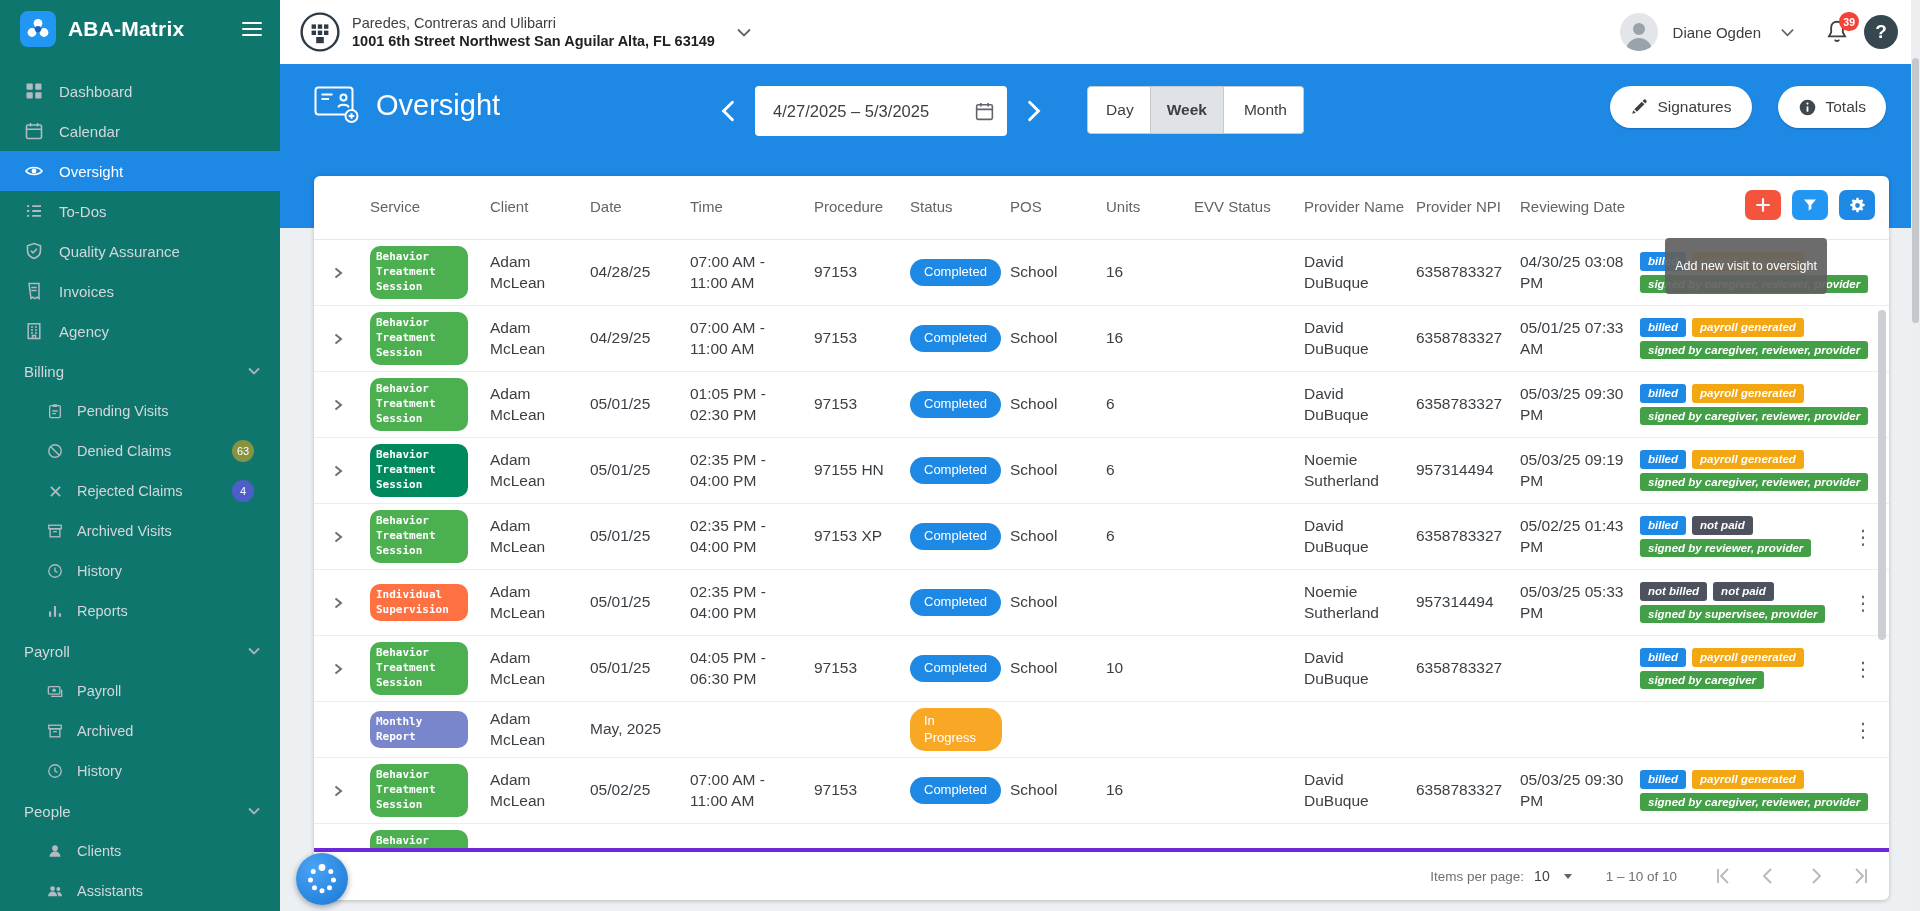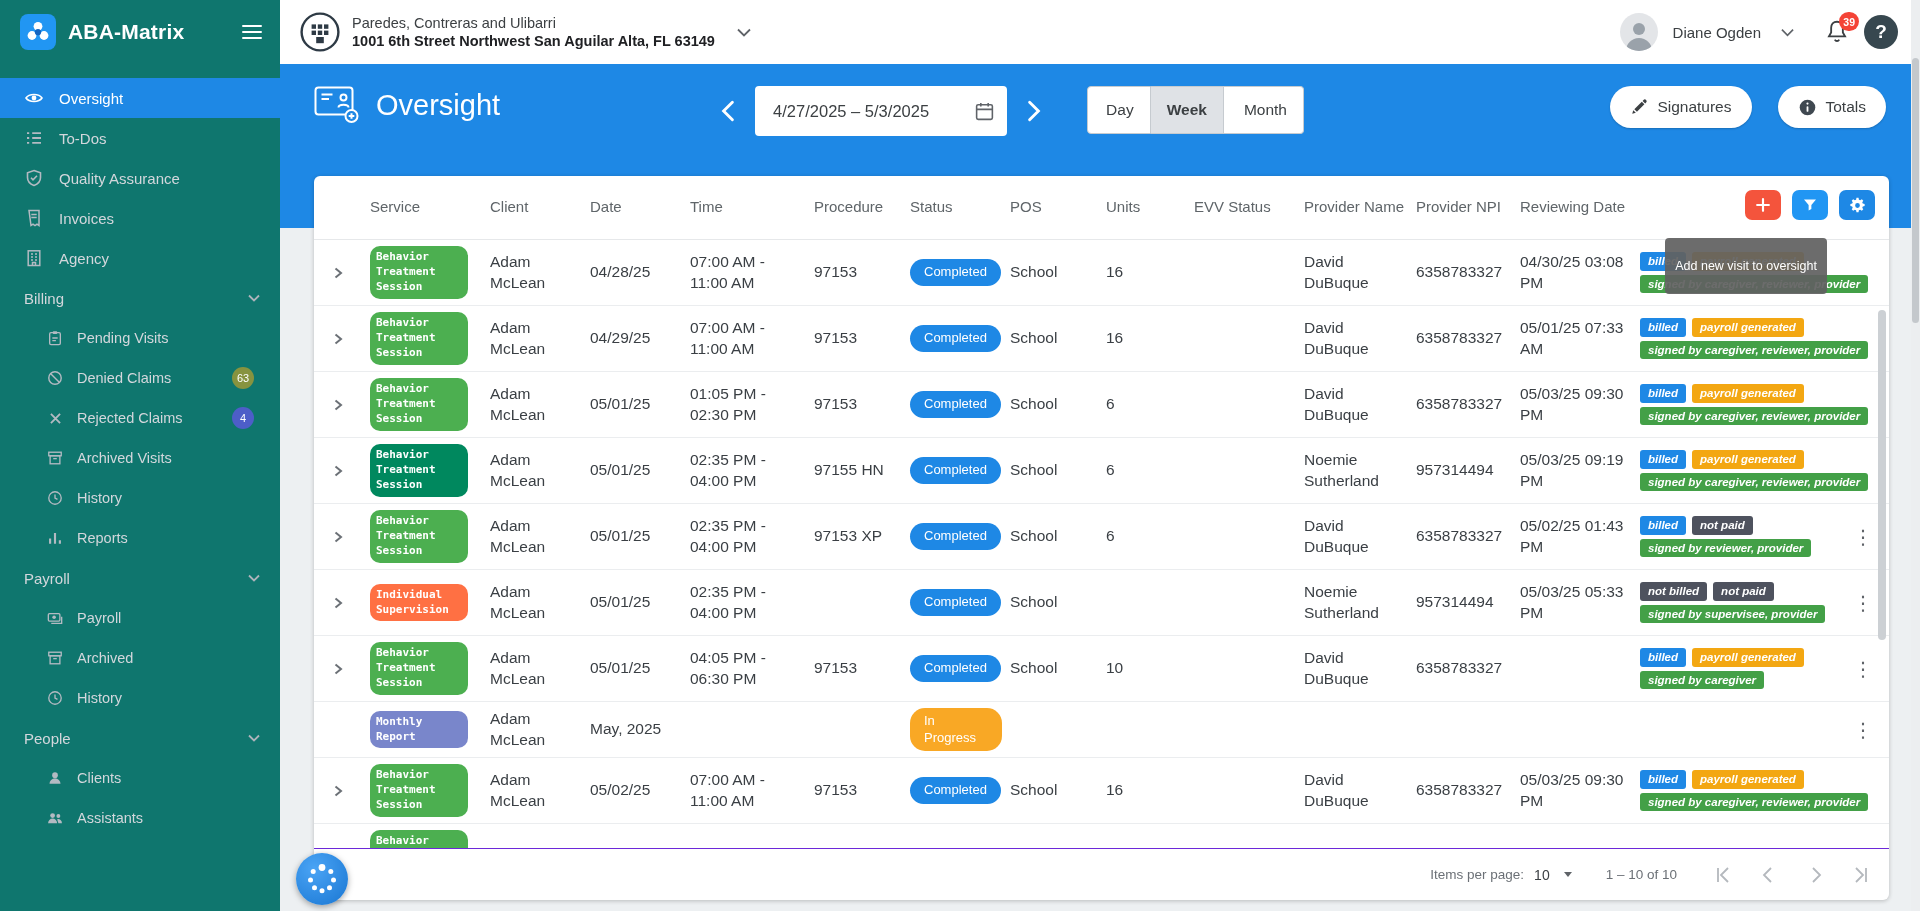--- a/index.html
+++ b/index.html
@@ -82,21 +82,21 @@
   .pill.blue  { background:#1e88e5; }
   .pill.amber { background:#f9a825; }
   .c-badges { display:flex; flex-direction:column; gap:4px; }
   .badge-line { display:flex; gap:6px; }
   .mini { display:inline-block; padding:2px 8px; border-radius:3px; color:#fff; font-size:11.5px; font-style:italic; font-weight:bold; white-space:nowrap; }
   .mini.blue   { background:#1e88e5; }
   .mini.orange { background:#f3a712; }
   .mini.green  { background:#43a047; }
   .mini.dark   { background:#4e525e; }
   .kebab { font-size:20px; color:#5f6368; cursor:pointer; padding:2px 8px; }
-  .tfoot { height:52px; border-top:1px solid #6d28d9; display:flex; align-items:center; justify-content:flex-end; padding-right:16px; gap:34px; }
+  .tfoot { height:52px; border-top:4px solid #6d28d9; display:flex; align-items:center; justify-content:flex-end; padding-right:16px; gap:34px; }
   .ipp { display:flex; align-items:center; gap:10px; font-size:13.5px; color:#6b7076; }
   .ipp-select { display:flex; align-items:center; gap:14px; font-size:14px; color:#3c4043; cursor:pointer; }
   .caret { width:0; height:0; border-left:4.5px solid transparent; border-right:4.5px solid transparent; border-top:5.5px solid #5f6368; }
   .range { font-size:13.5px; color:#6b7076; }
   .pagers { display:flex; gap:22px; }
   .pager { cursor:default; display:flex; padding:2px; }
   .tscroll { position:absolute; top:70px; right:3px; width:8px; height:530px; }
   .tscroll-thumb { width:8px; height:330px; border-radius:4px; background:#ccd0d4; }
 
   
@@ -126,20 +126,40 @@
       </span>
       <span class="logo-text">ABA-Matrix</span>
       <span class="burger">
         <svg viewBox="0 0 20 16" width="20" height="16" stroke="#fff" stroke-width="2" stroke-linecap="round">
             <path d="M1 2h18M1 8h18M1 14h18"></path>
           </svg>
       </span>
     </div>
 
     <nav class="nav">
+      <div class="nav-item">
+        <span class="icn">
+            <svg viewBox="0 0 18 18" width="18" height="18" fill="currentColor">
+              <rect x="1.5" y="1.5" width="6.3" height="6.3" rx="1"></rect>
+              <rect x="10.2" y="1.5" width="6.3" height="6.3" rx="1"></rect>
+              <rect x="1.5" y="10.2" width="6.3" height="6.3" rx="1"></rect>
+              <rect x="10.2" y="10.2" width="6.3" height="6.3" rx="1"></rect>
+            </svg>
+          </span>
+        <span>Dashboard</span>
+      </div>
+      <div class="nav-item">
+        <span class="icn">
+            <svg viewBox="0 0 18 18" width="18" height="18" fill="none" stroke="currentColor" stroke-width="1.6">
+              <rect x="1.5" y="3" width="15" height="13.5" rx="1.5"></rect>
+              <path d="M1.5 7.2h15M5.5 1v3.5M12.5 1v3.5"></path>
+            </svg>
+          </span>
+        <span>Calendar</span>
+      </div>
       <div class="nav-item active">
         <span class="icn">
             <svg viewBox="0 0 18 18" width="18" height="18">
               <path d="M1 9c3-4.6 13-4.6 16 0-3 4.6-13 4.6-16 0z" fill="none" stroke="currentColor" stroke-width="1.6"></path>
               <circle cx="9" cy="9" r="2.4" fill="currentColor"></circle>
             </svg>
           </span>
         <span>Oversight</span>
       </div>
       <div class="nav-item">

